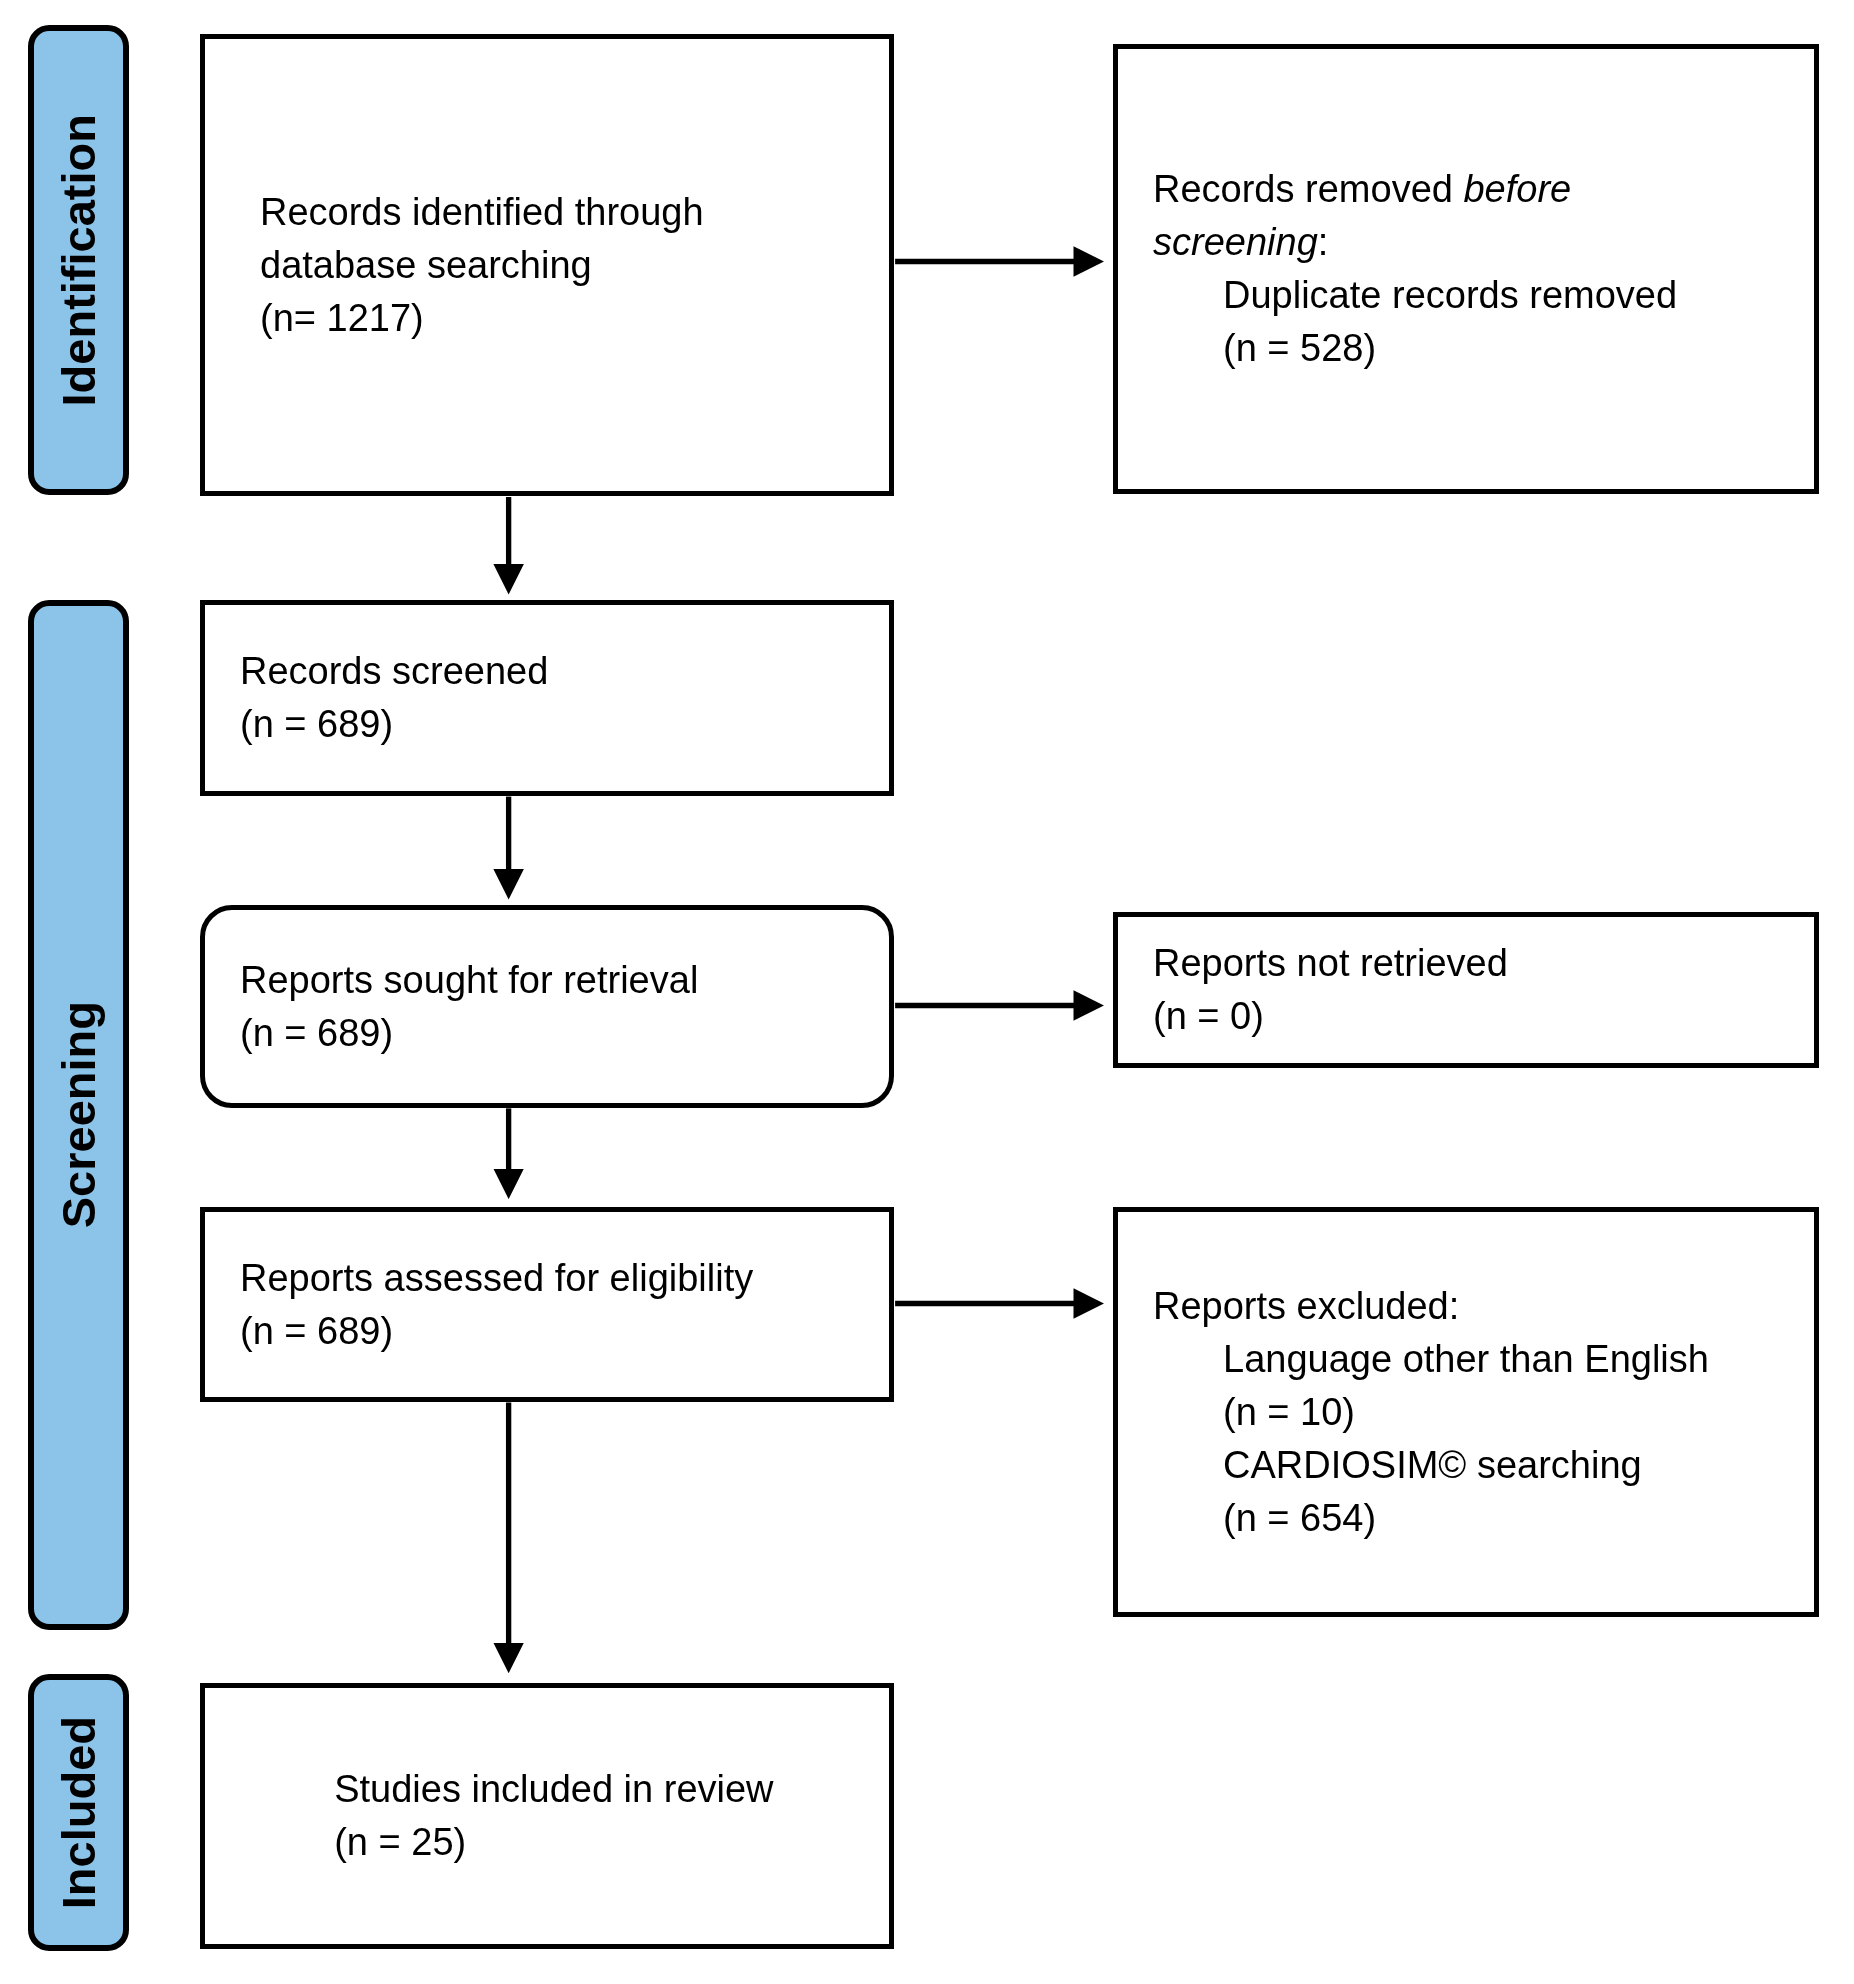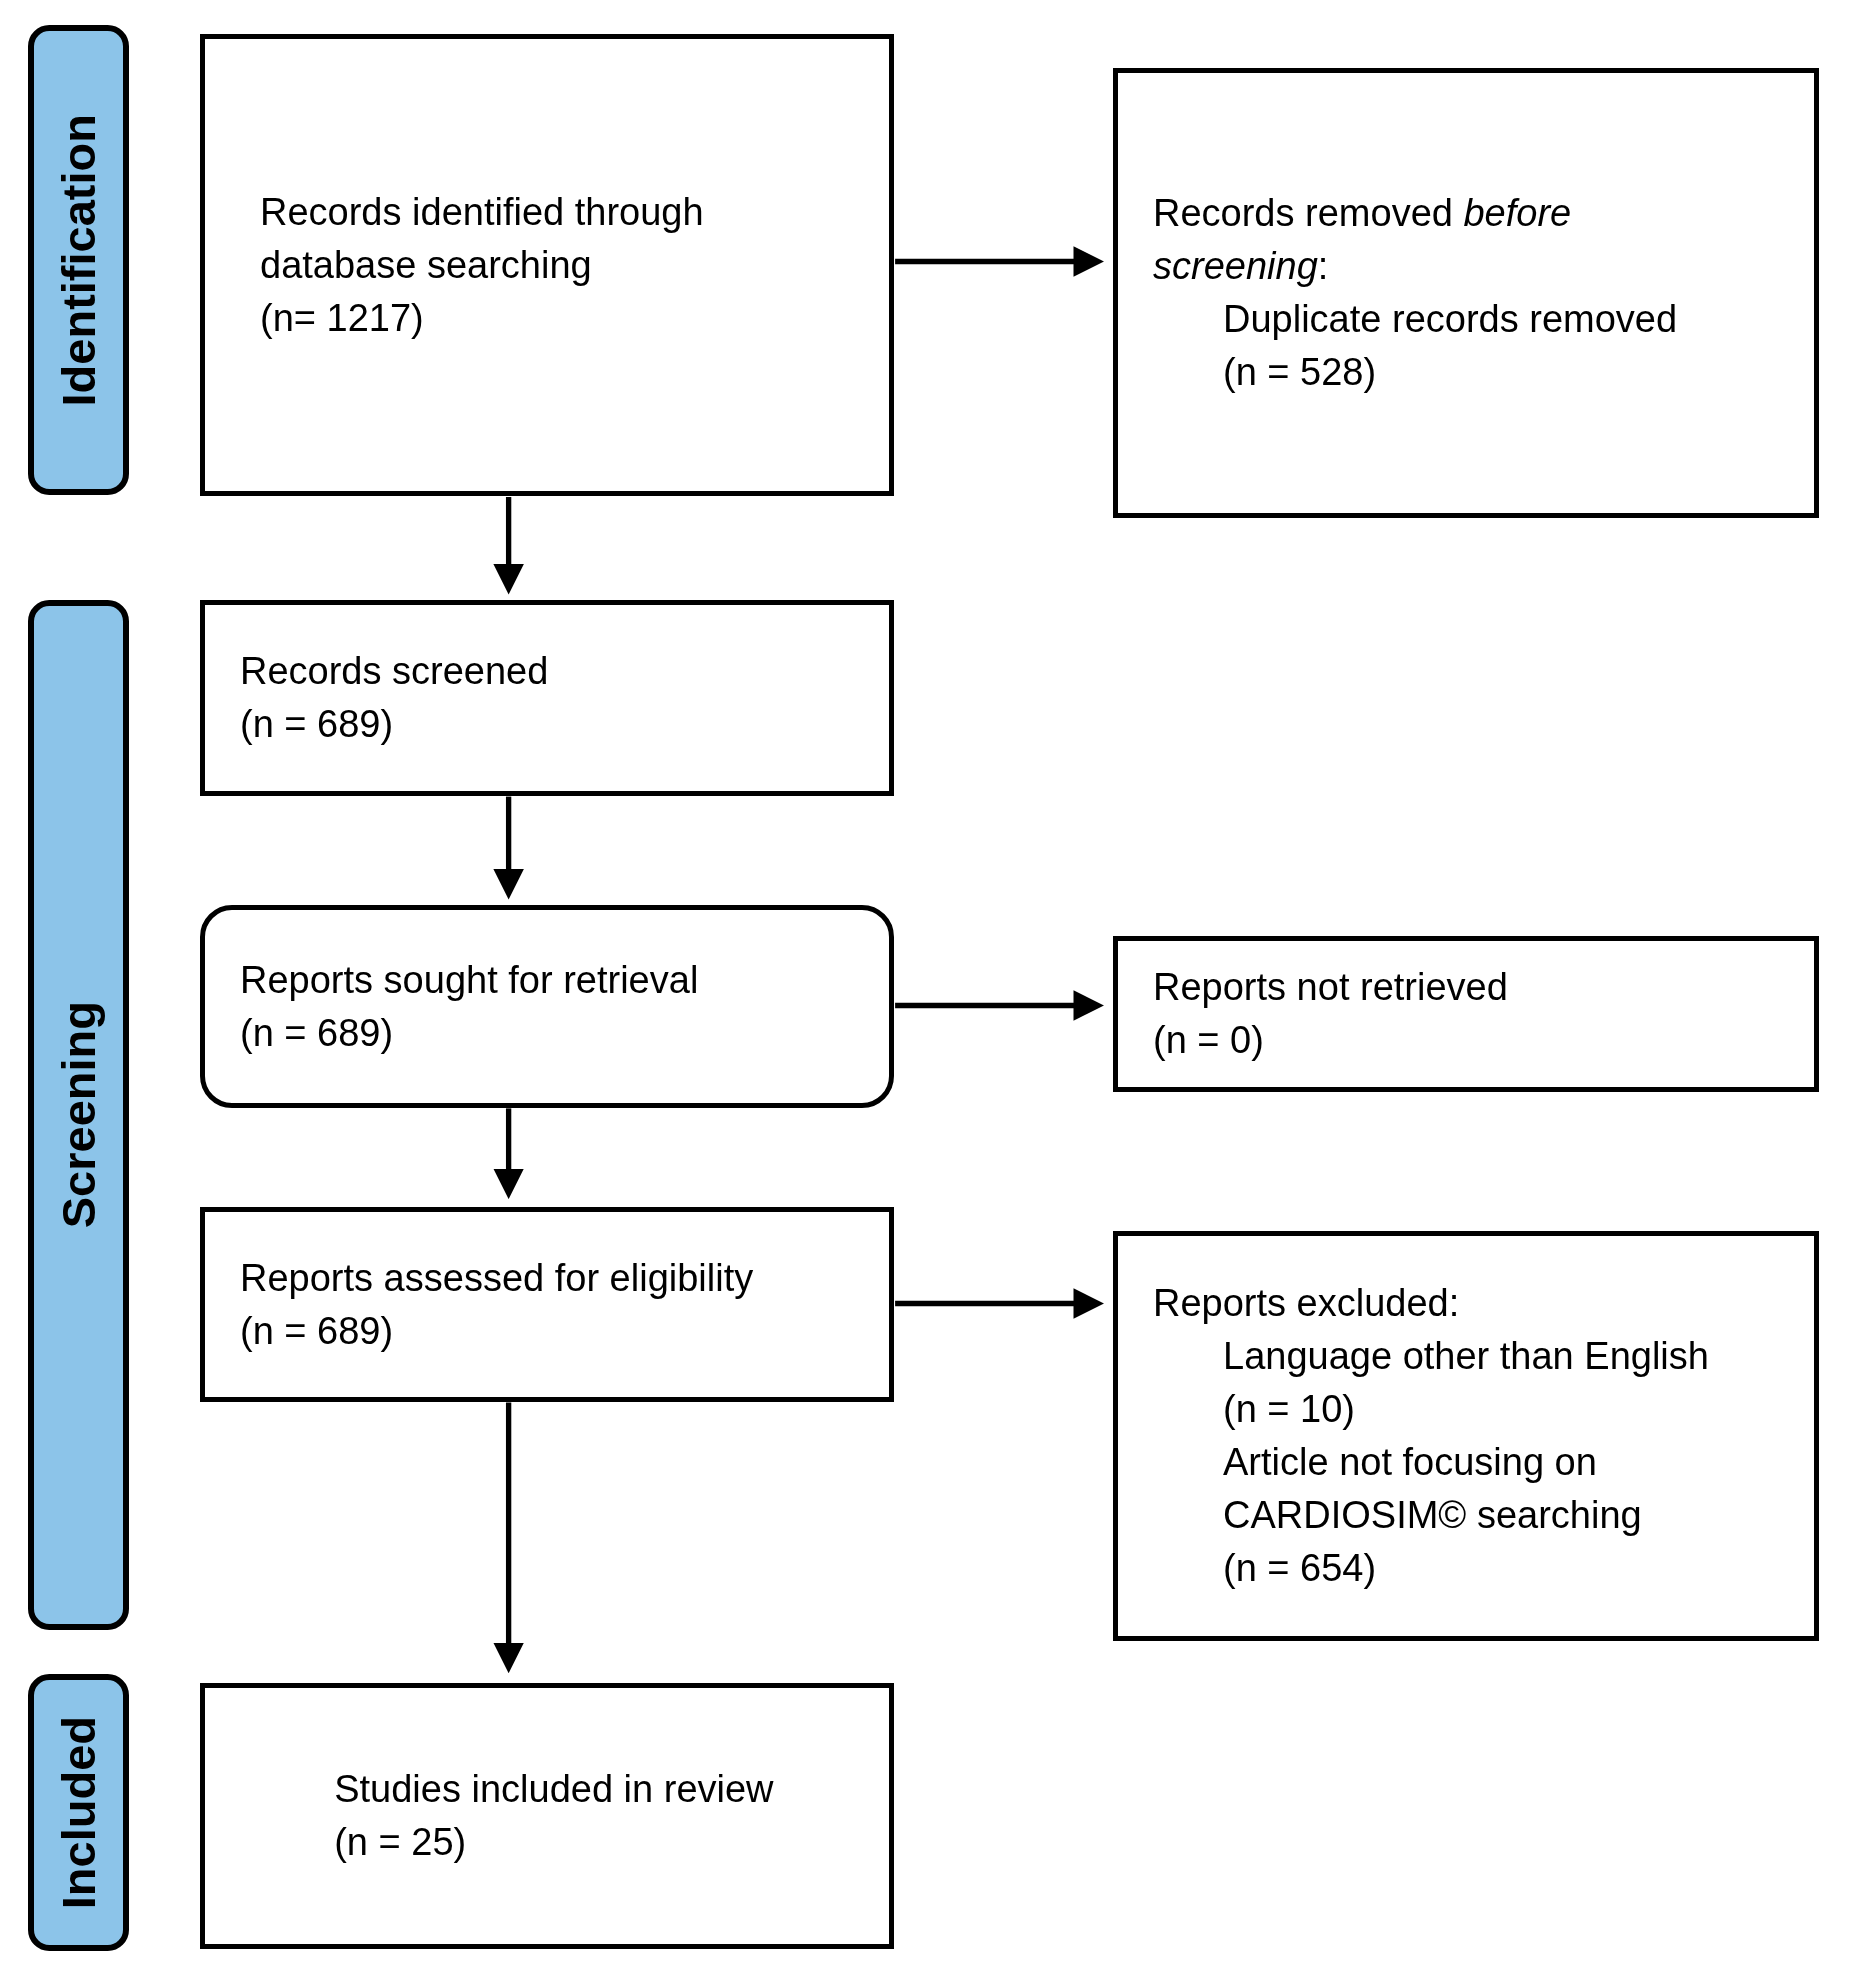--- a/index.html
+++ b/index.html
@@ -54,21 +54,21 @@
     padding-left: 35px;
     padding-right: 21.3px;
     font-size: 38px;
     line-height: 53px;
   }
   .line { white-space: nowrap; }
   .indent { margin-left: 70px; }
   .it { font-style: italic; }
 
   .col-left  { left: 200px;  width: 694px; }
-  .col-right { left: 1113px; width: 706px; margin-top: 24px; }
+  .col-right { left: 1113px; width: 706px; }
 
   #box-identified    { top: 34px;   height: 462px; padding-left: 20px; }
   #box-removed       { top: 44px;   height: 450px; }
   #box-screened      { top: 600px;  height: 196px; }
   #box-sought        { top: 905px; height: 203px; border-radius: 32px; }
   #box-not-retrieved { top: 912px; height: 156px; }
   #box-assessed      { top: 1207px; height: 195px; }
   #box-excluded      { top: 1207px; height: 410px; }
   #box-included      { top: 1683px; height: 266px; justify-content: center; }
 
@@ -152,21 +152,20 @@
       <div class="line">Reports not retrieved</div>
       <div class="line">(n = 0)</div>
     </div>
   </div>
 
   <div class="box col-right" id="box-excluded">
     <div class="box-text">
       <div class="line">Reports excluded:</div>
       <div class="line indent">Language other than English</div>
       <div class="line indent">(n = 10)</div>
-      <div class="line indent">Article not focusing on</div>
       <div class="line indent">CARDIOSIM© searching</div>
       <div class="line indent">(n = 654)</div>
     </div>
   </div>
 
   <svg class="arrows" viewBox="0 0 2433 2604" xmlns="http://www.w3.org/2000/svg">
     <defs>
       <marker id="ah" viewBox="0 0 10 10" refX="7.5" refY="5" markerWidth="40" markerHeight="40" markerUnits="userSpaceOnUse" orient="auto">
         <path d="M0,0 L10,5 L0,10 Z" fill="#000000"></path>
       </marker>

